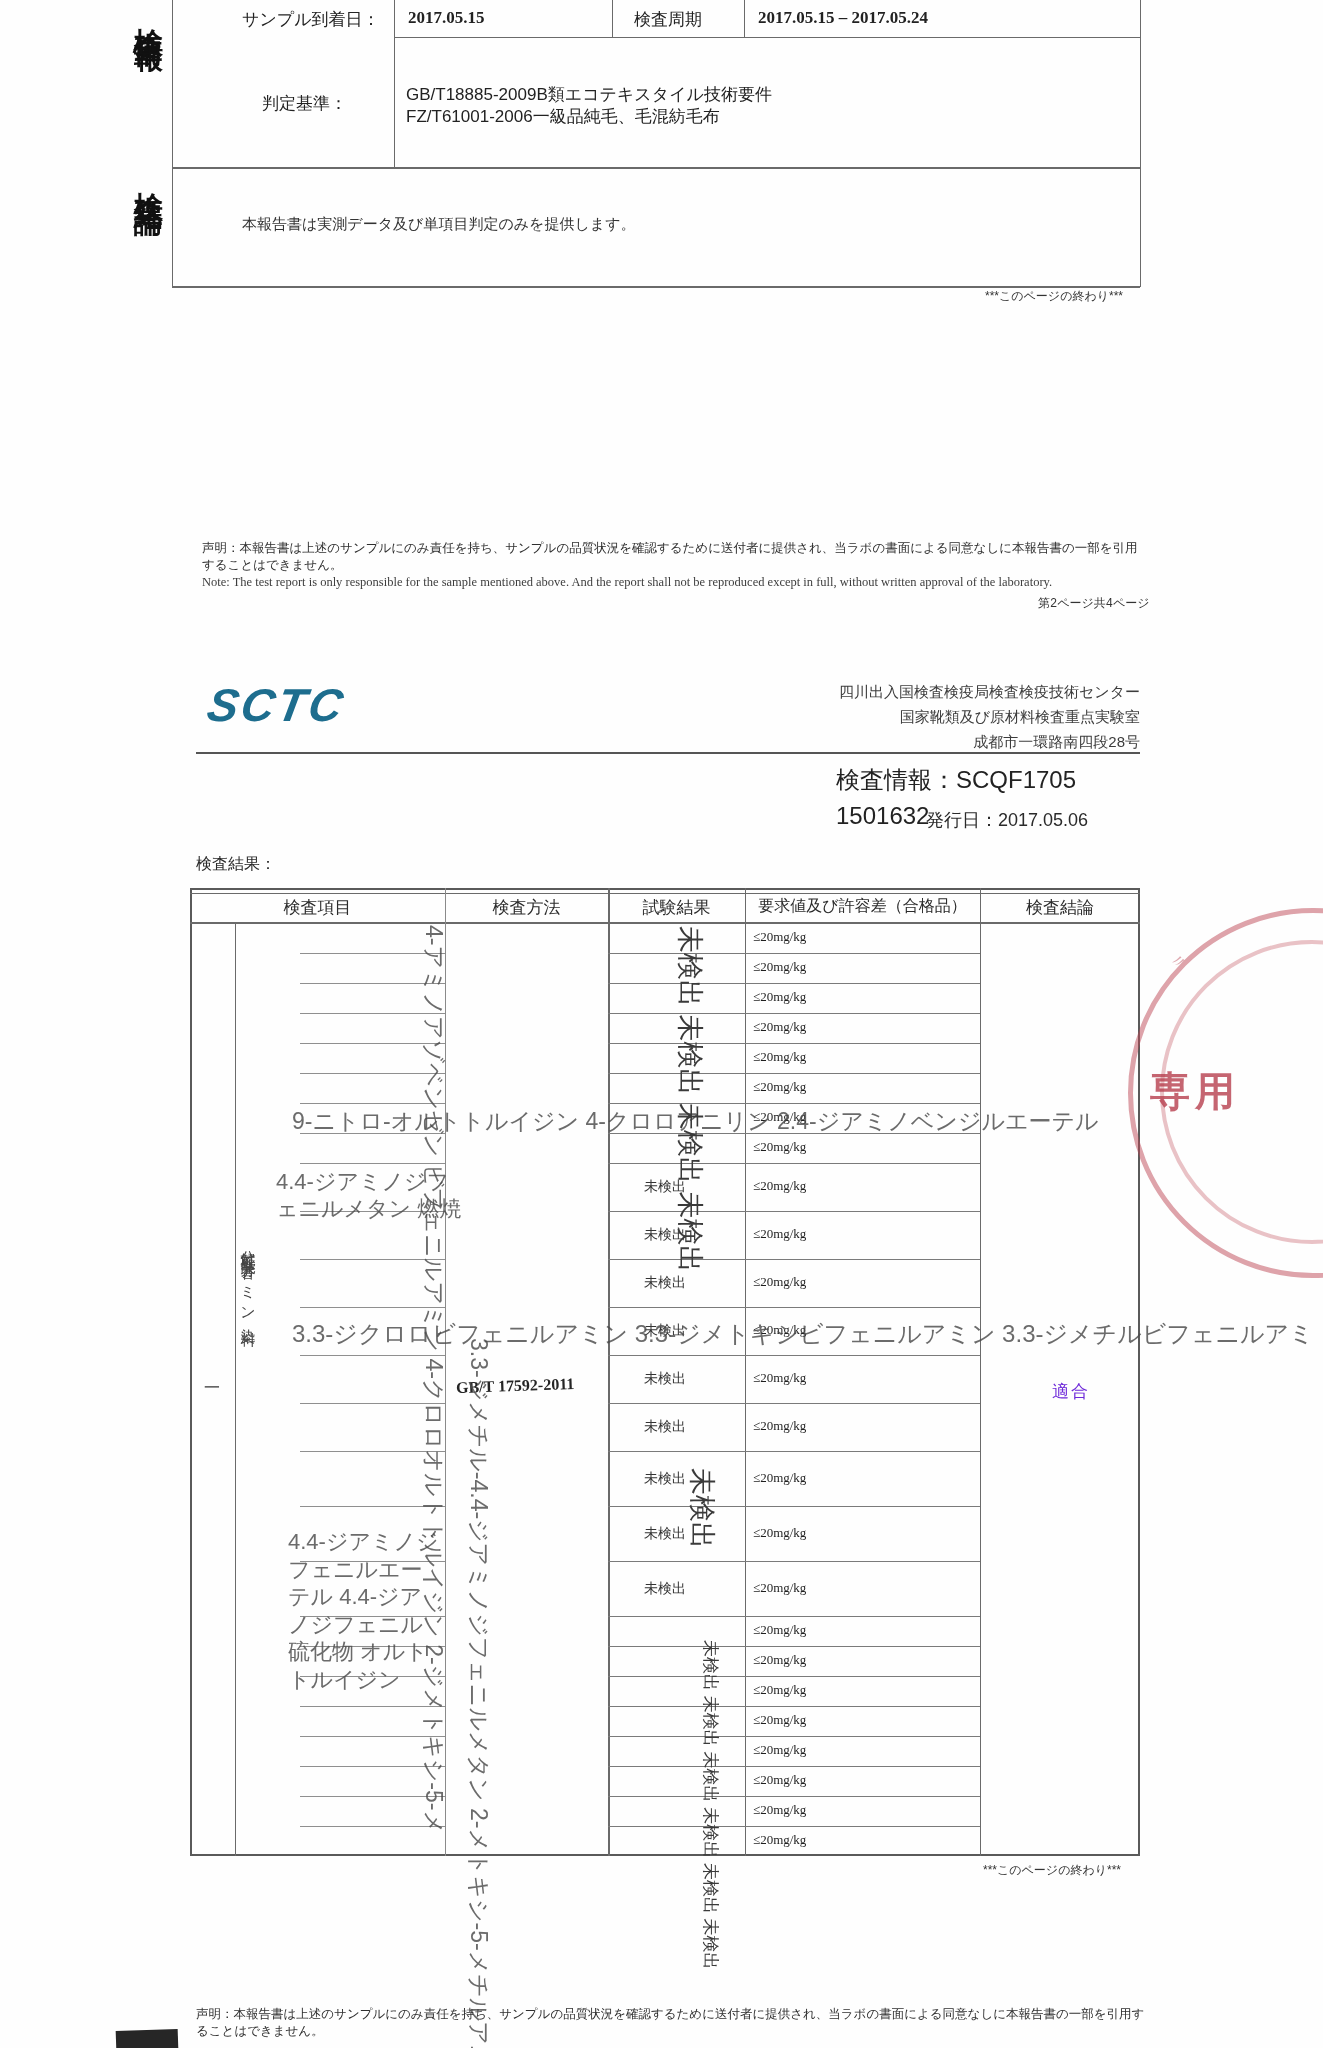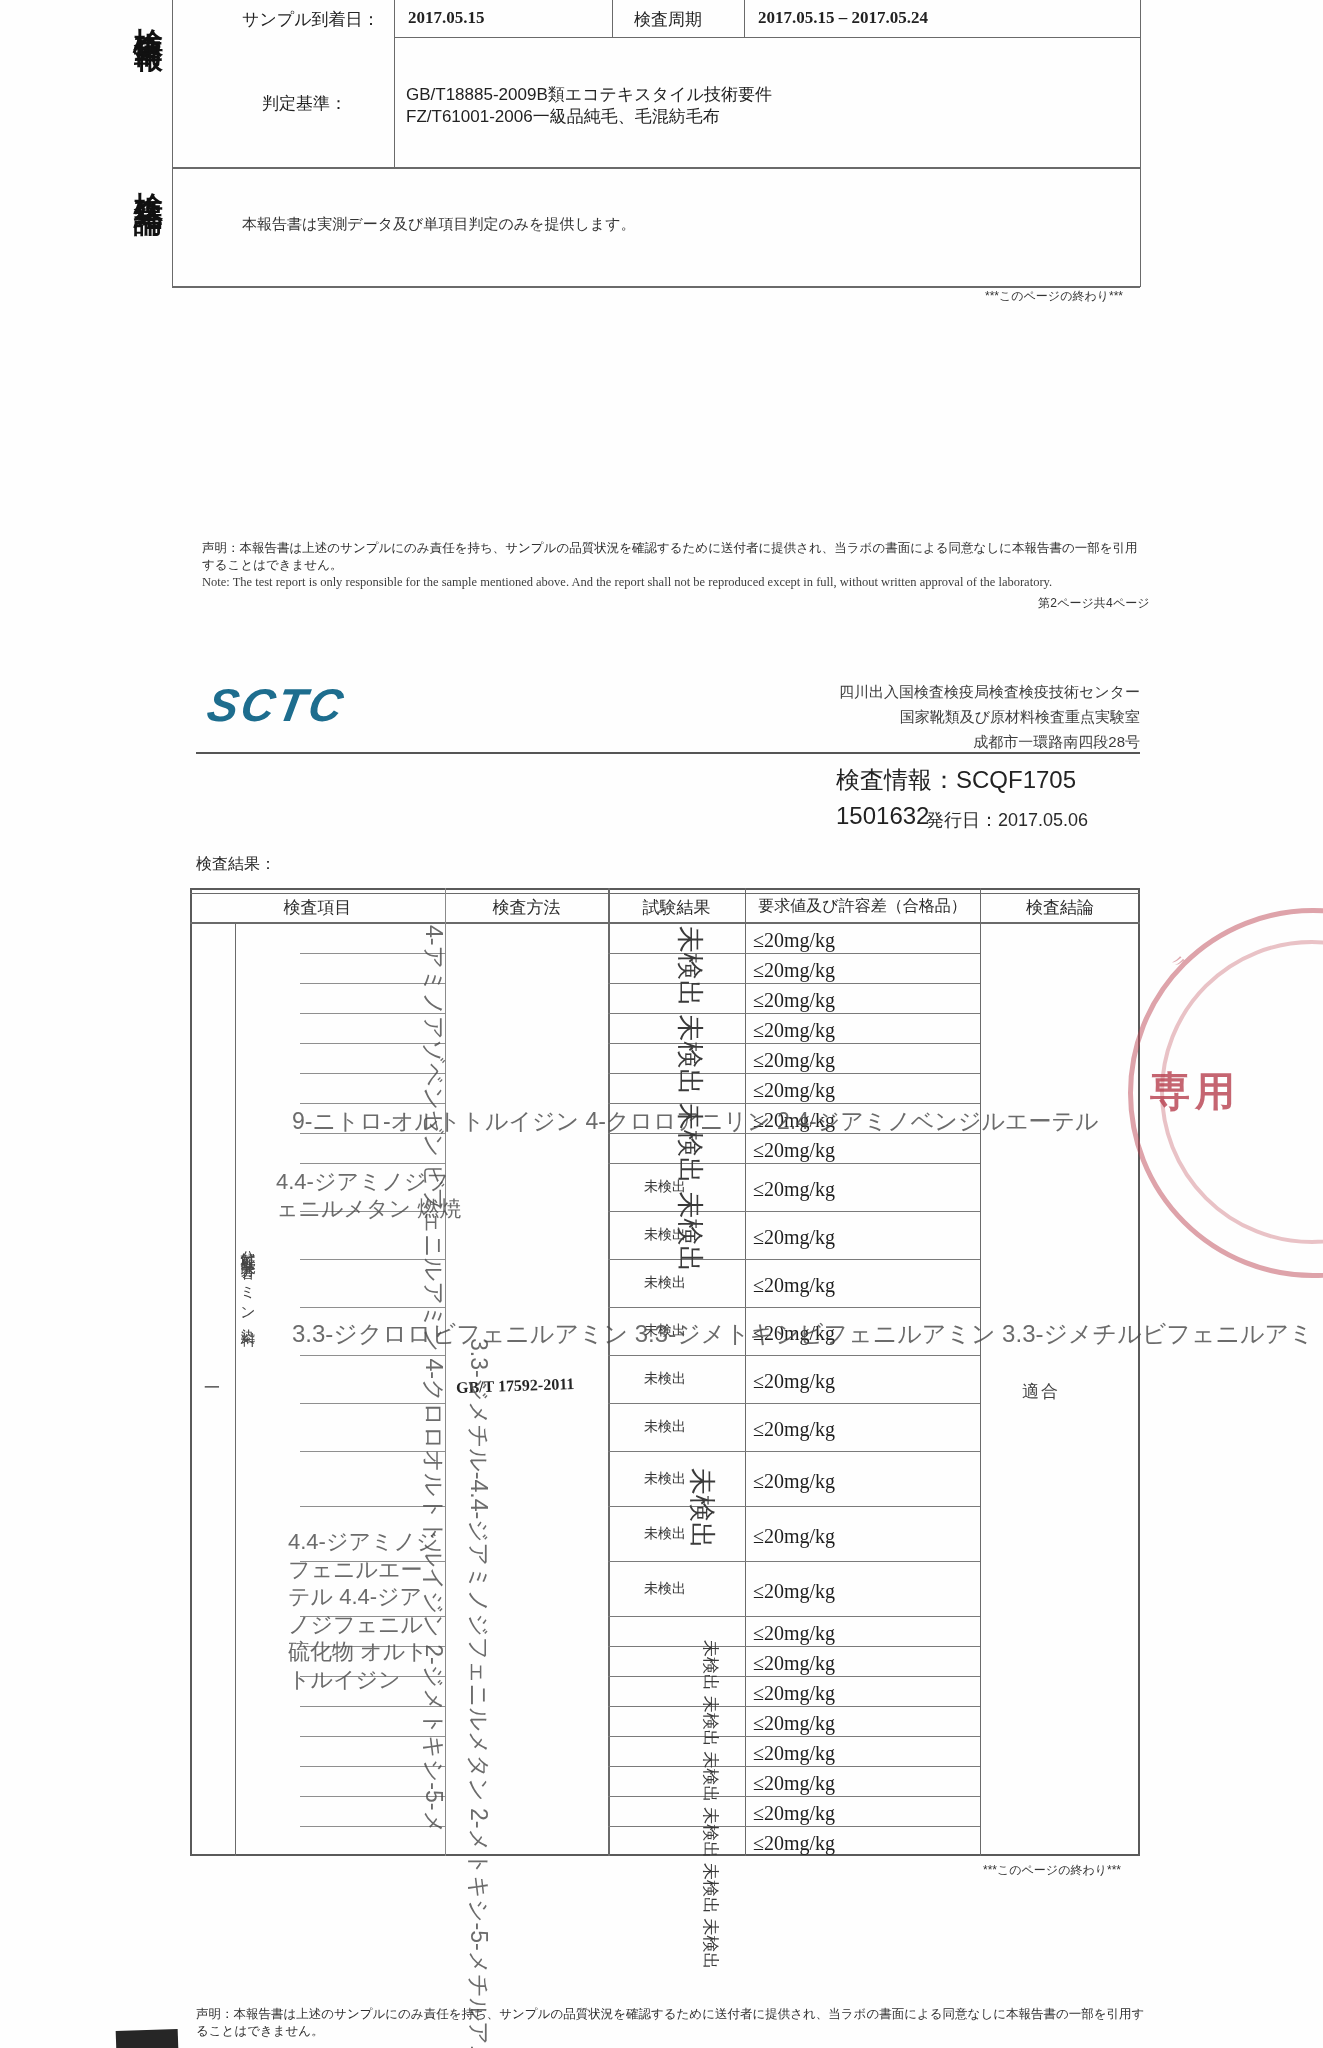--- a/index.html
+++ b/index.html
@@ -7,21 +7,21 @@
         font-family:"Liberation Sans",sans-serif;color:#2b2b2b;}
   .abs{position:absolute;}
   .hline{position:absolute;background:#6a6a6a;height:2px;}
   .vline{position:absolute;background:#6a6a6a;width:2px;}
   .thin{height:1px;}
   .vthin{width:1px;}
   .vtext{writing-mode:vertical-rl;text-orientation:upright;}
   .sidebar-label{font-weight:bold;font-size:29px;letter-spacing:5px;color:#111;}
   .cell-label{font-size:17px;color:#222;}
   .serif{font-family:"Liberation Serif",serif;}
-  .req{font-family:"Liberation Serif",serif;font-size:20px;color:#1e1e1e;}
+  .req{font-family:"Liberation Serif",serif;font-size:13px;color:#1e1e1e;}
   .nd{font-size:14px;color:#333;}
   .overlay{color:rgba(75,75,75,0.82);white-space:nowrap;}
   .rot{transform:rotate(90deg);transform-origin:0 0;white-space:nowrap;}
   .stamp-red{color:rgba(183,62,77,0.8);}
   .small{font-size:12px;color:#333;}
 </style>
 </head>
 <body>
 
 <div id="page">
@@ -165,21 +165,21 @@
       <div class="hline thin" style="left: 608px; top: 1796px; width: 372px; background: rgb(122, 122, 122);"></div>
       <div class="abs req" style="left: 753px; top: 1802px; width: 220px;">≤20mg/kg</div>
       <div class="hline thin" style="left: 300px; top: 1826px; width: 145px; background: rgb(143, 143, 143);"></div>
       <div class="hline thin" style="left: 608px; top: 1826px; width: 372px; background: rgb(122, 122, 122);"></div>
       <div class="abs req" style="left: 753px; top: 1832px; width: 220px;">≤20mg/kg</div>
     </div>
 
   <div class="abs" style="left:204px;top:1378px;font-size:16px;color:#333;">一</div>
   <div class="abs vtext" style="left:238px;top:1238px;height:300px;font-size:15px;letter-spacing:3px;color:#444;">分解可能芳香アミン染料</div>
   <div class="abs serif" style="left:456px;top:1377px;font-size:16px;font-weight:bold;color:#252525;transform:rotate(-2deg);">GB/T 17592-2011</div>
-  <div class="abs" style="left:1022px;top:1380px;font-size:17px;color:#404040;letter-spacing:2px;">適合</div>
+  <div class="abs" style="left:1052px;top:1380px;font-size:17px;color:#6d28d9;letter-spacing:2px;">適合</div>
 
   <div class="abs overlay" style="left:292px;top:1106px;font-size:23px;">9-ニトロ-オルトトルイジン 4-クロロアニリン 2.4-ジアミノベンジルエーテル</div>
   <div class="abs overlay" style="left:276px;top:1168px;font-size:22px;line-height:27px;">
     <div>4.4-ジアミノジフ</div>
     <div>ェニルメタン 燃焼</div>
   </div>
   <div class="abs overlay" style="left:292px;top:1318px;font-size:24px;">3.3-ジクロロビフェニルアミン 3.3-ジメトキシビフェニルアミン 3.3-ジメチルビフェニルアミ</div>
   <div class="abs overlay" style="left:288px;top:1528px;font-size:22px;line-height:27.5px;">
     <div>4.4-ジアミノジ</div>
     <div>フェニルエー</div>

